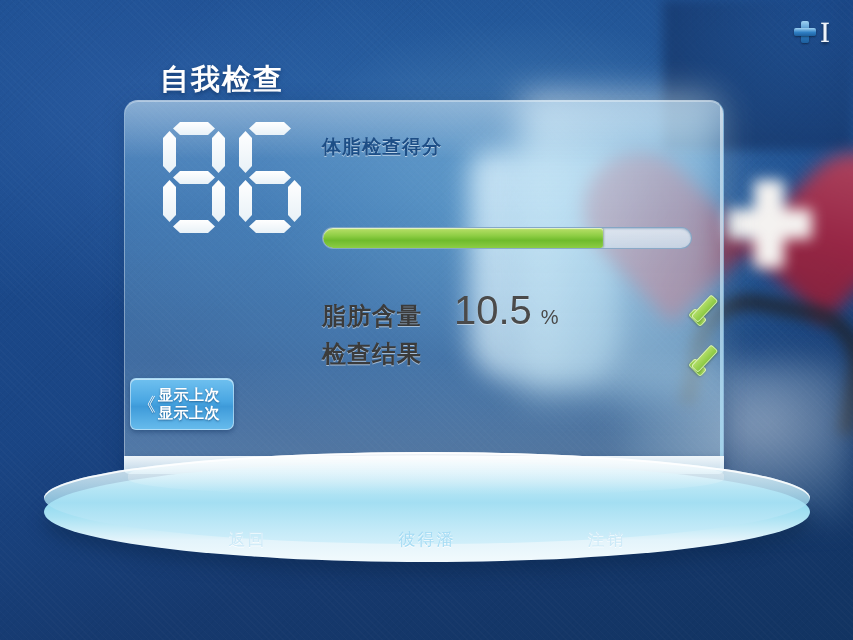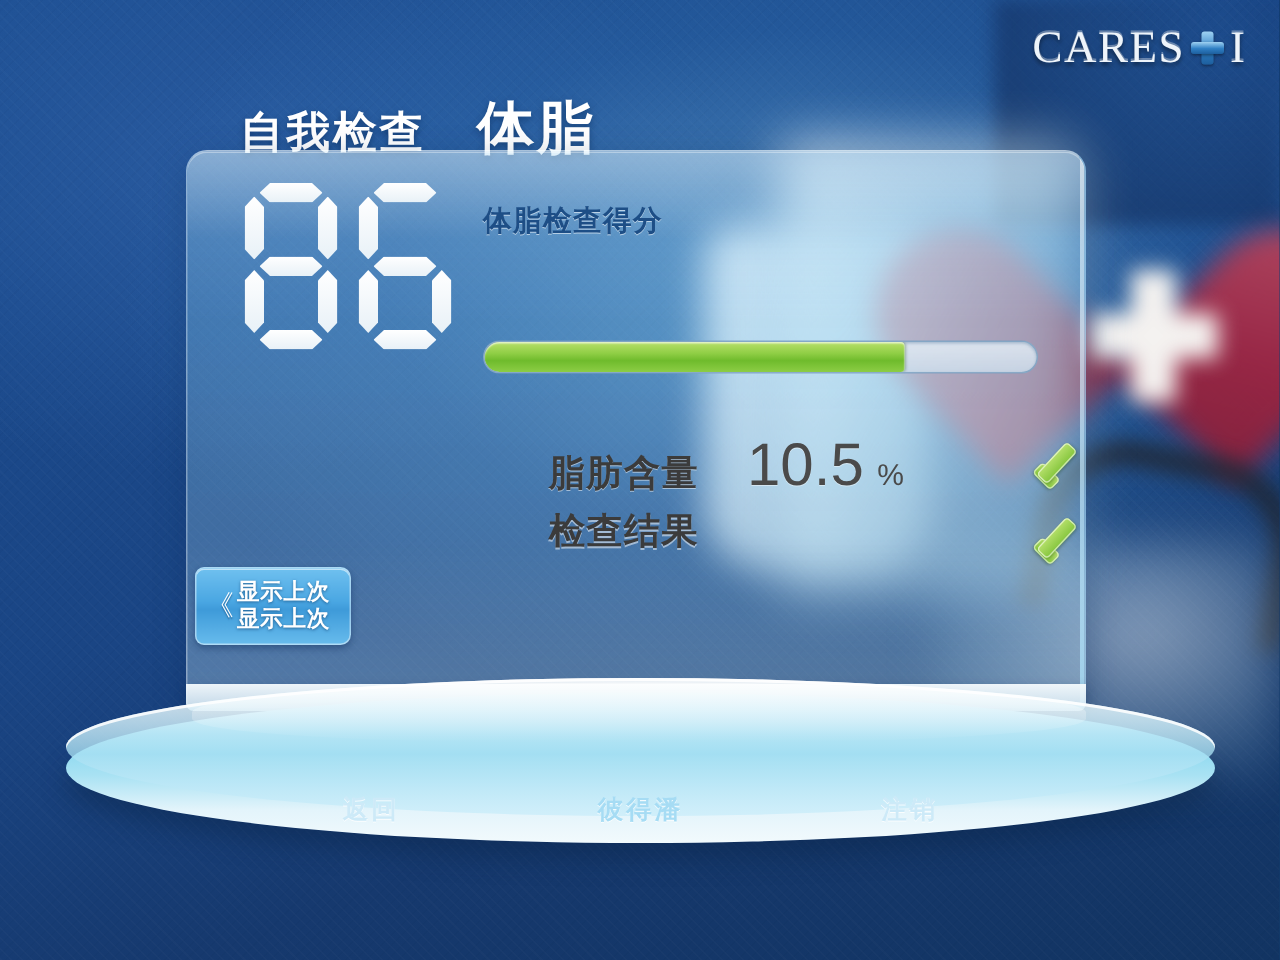--- a/index.html
+++ b/index.html
@@ -157,21 +157,21 @@
   }
   .prog-fill{
     position:absolute; left:0; top:0; height:100%;
     background:linear-gradient(180deg,#b9e06a 0%, #8fce45 38%, #6fbb2c 62%, #8ccd45 100%);
     border-radius:11px 3px 3px 11px;
     box-shadow:inset 0 1px 1px rgba(255,255,255,.65), 1px 0 2px rgba(40,80,30,.35);
   }
 
   
   .metrics{ position:absolute; left:322px; top:288px; width:380px; }
-  .row{ position:relative; height:50px; display:flex; align-items:baseline;margin-left:44px; }
+  .row{ position:relative; height:50px; display:flex; align-items:baseline; }
   .row .lab{
     font-size:24px; font-weight:bold; color:#3b3b3b; letter-spacing:1px;
     text-shadow:0 1px 0 rgba(255,255,255,.5); width:122px;
   }
   .row .val{
     font-size:40px; color:#4a4a4a; letter-spacing:0px; margin-left:10px;
     text-shadow:0 1px 0 rgba(255,255,255,.45);
   }
   .row .unit{ font-size:20px; color:#4a4a4a; margin-left:9px; }
   .row .check{ position:absolute; right:-24px; top:6px; width:40px; height:30px; }
@@ -212,50 +212,48 @@
   }
   .pedestal-reflect{
     position:absolute; left:128px; top:455px; width:596px; height:40px;
     background:linear-gradient(180deg, rgba(255,255,255,.55), rgba(255,255,255,0));
     border-radius:50% 50% 40% 40%;
   }
   .nav{
     position:absolute; left:44px; top:524px; width:766px; height:30px;
     display:flex; align-items:center; justify-content:center; gap:132px;
   }
-  .nav span{ font-size:17px; font-weight:bold; letter-spacing:2px; color:#cdeaf8; text-shadow:0 1px 0 rgba(255,255,255,.8); }
+  .nav span{ font-size:17px; font-weight:normal; letter-spacing:2px; color:#cdeaf8; text-shadow:0 1px 0 rgba(255,255,255,.8); }
   .nav span.active{ color:#a6dcf4; }
 </style>
 </head>
 <body>
 
 <div id="stage">
 
   <div class="bg-base"></div>
   <div class="bg-weave"></div>
   <div class="photo-darkcorner"></div>
   <div class="photo-cupA"></div>
   <div class="photo-heart"></div>
   <div class="photo-cross"></div>
   <div class="photo-stetho"></div>
   <div class="photo-botblur"></div>
   <div class="photo-glass"></div>
 
   <div class="logo">
-    <span>CARES</span>
     <span class="cross">
         <i class="v"></i>
         <i class="h"></i>
       </span>
     <span>I</span>
   </div>
 
   <div class="hdr">
     <span class="t1">自我检查</span>
-    <span class="t2">体脂</span>
   </div>
 
   <div class="panel">
     <div class="sheen"></div>
     <div class="edge-right"></div>
   </div>
   <div class="panel-foot"></div>
 
   <div class="score">
     <div class="digit">

